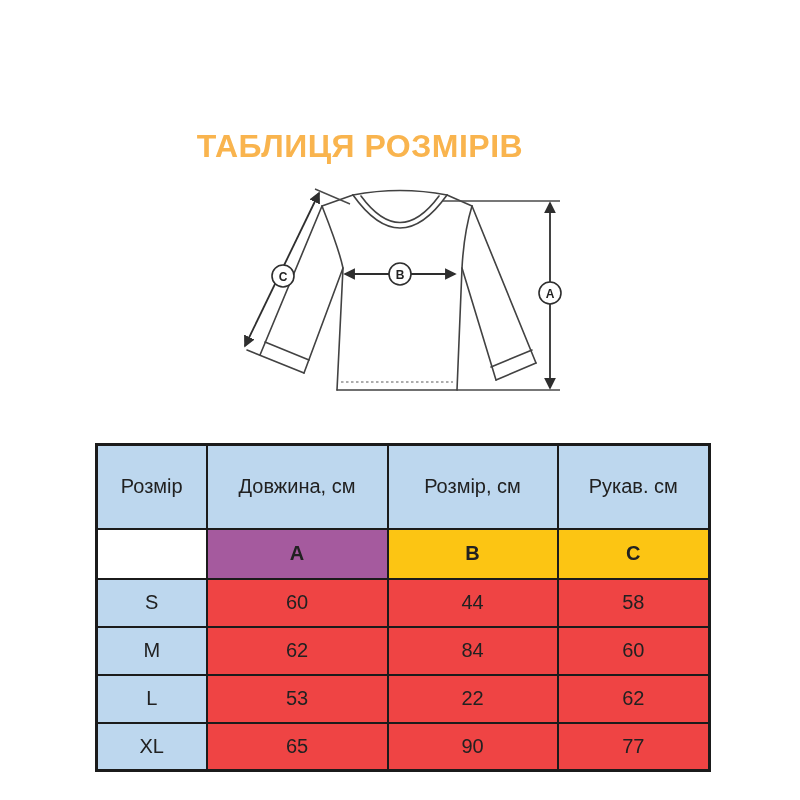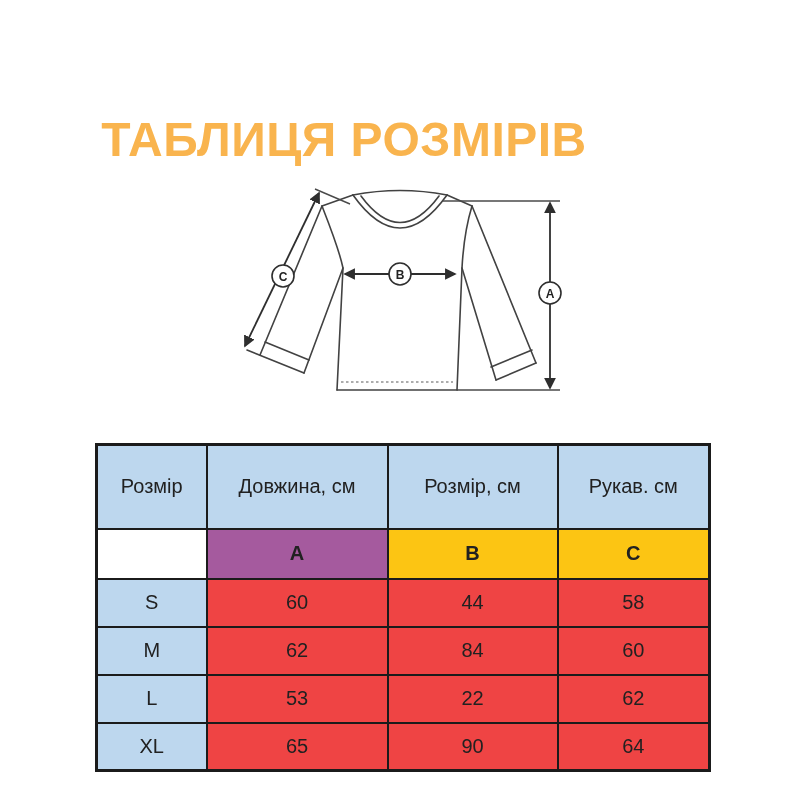--- a/index.html
+++ b/index.html
@@ -1,22 +1,22 @@
 <!DOCTYPE html>
 <html><head>
 <meta charset="utf-8">
 <style>
   html,body{margin:0;padding:0;}
   body{
     width:800px;height:800px;background:#ffffff;position:relative;
     font-family:"Liberation Sans", sans-serif;overflow:hidden;
   }
   .title{
-    position:absolute;top:112px;left:0;width:688px;margin:0;
-    text-align:center;font-size:48px;font-weight:700;letter-spacing:0.5px;
+    position:absolute;top:112px;left:0;width:688px;margin:16px;
+    text-align:center;font-size:32px;font-weight:700;letter-spacing:0.5px;
     color:#F9B44E;
   }
   .diagram{position:absolute;left:220px;top:183px;width:360px;height:228px;}
   .diagram svg{display:block;width:100%;height:100%;}
   .shirt{fill:none;stroke:#424242;stroke-width:1.6;stroke-linejoin:round;stroke-linecap:round;}
   .mline{fill:none;stroke:#2e2e2e;stroke-width:1.8;}
   .refline{fill:none;stroke:#4a4a4a;stroke-width:1.4;}
   .mcirc{fill:#ffffff;stroke:#2e2e2e;stroke-width:1.6;}
   .mtext{font-family:"Liberation Sans",sans-serif;font-size:12px;font-weight:700;fill:#222;text-anchor:middle;}
   .hem{fill:none;stroke:#5a5a5a;stroke-width:1.2;stroke-dasharray:2.5,2.5;}
@@ -142,18 +142,18 @@
       <tr class="datarow">
         <td class="c-blue">L</td>
         <td class="c-gray">53</td>
         <td class="c-gray">22</td>
         <td class="c-gray">62</td>
       </tr>
       <tr class="datarow">
         <td class="c-blue">XL</td>
         <td class="c-gray">65</td>
         <td class="c-gray">90</td>
-        <td class="c-gray">64</td>
+        <td class="c-gray">77</td>
       </tr>
     </tbody>
   </table>
 
 </div>
 
 </body></html>

